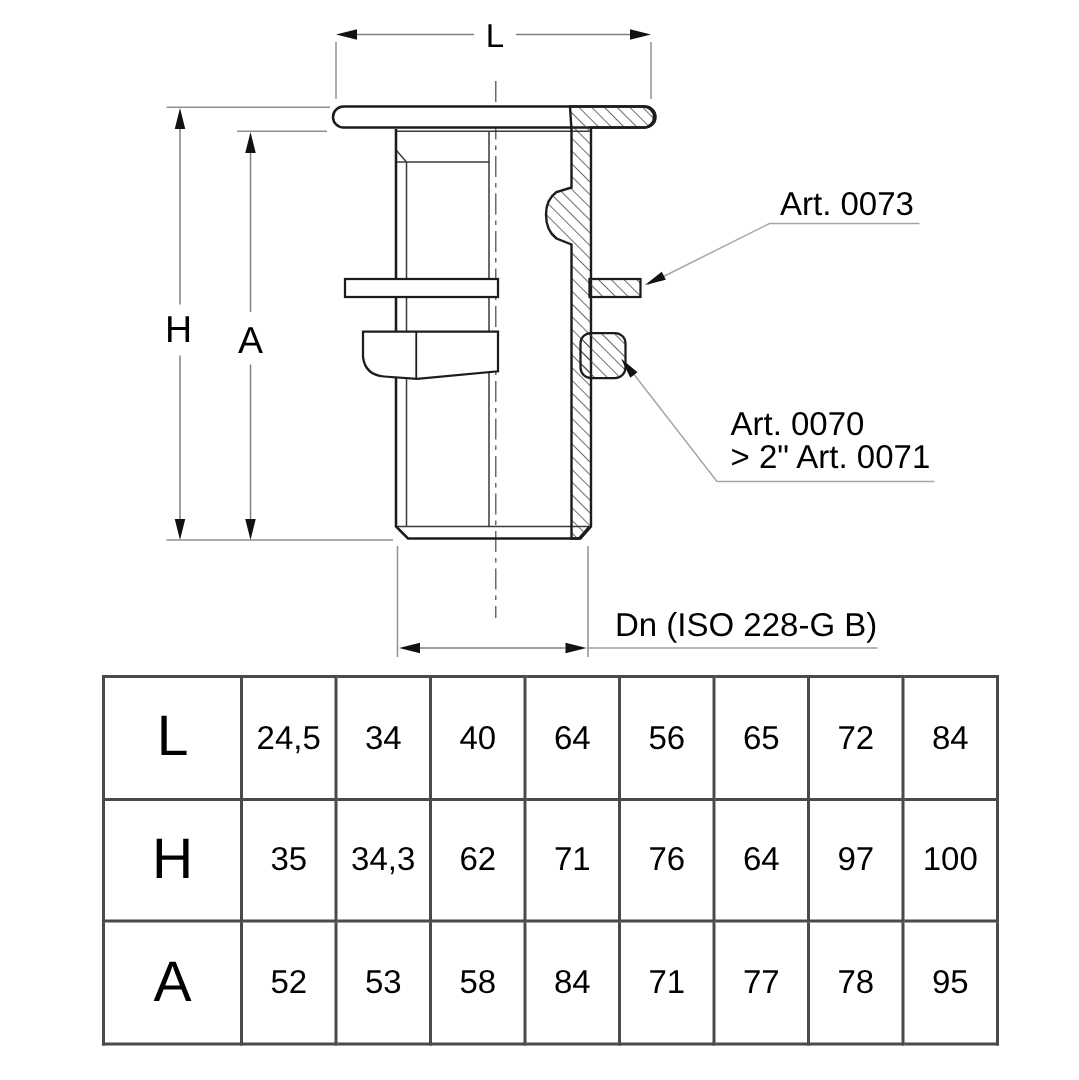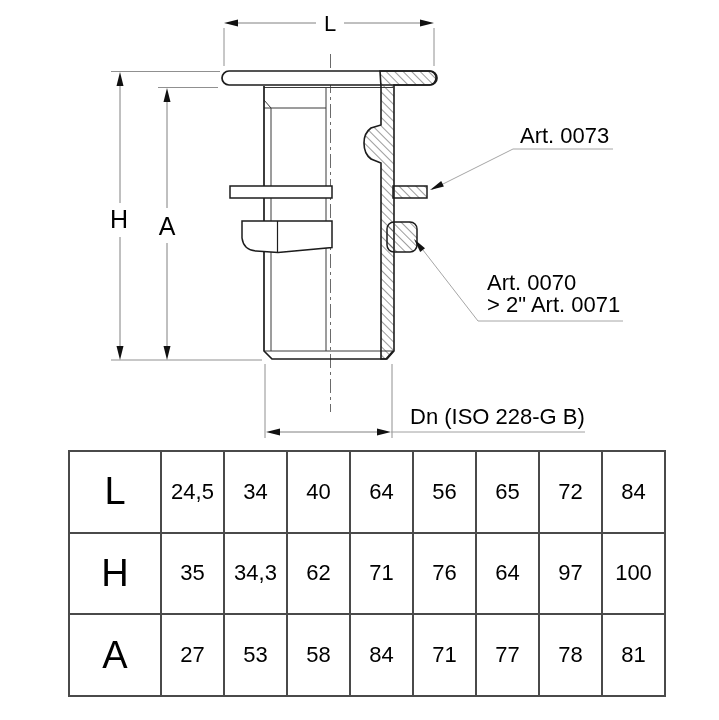--- a/index.html
+++ b/index.html
@@ -155,25 +155,25 @@
         <td>34,3</td>
         <td>62</td>
         <td>71</td>
         <td>76</td>
         <td>64</td>
         <td>97</td>
         <td>100</td>
       </tr>
       <tr>
         <td class="rowhead">A</td>
-        <td>27</td>
+        <td>52</td>
         <td>53</td>
         <td>58</td>
         <td>84</td>
         <td>71</td>
         <td>77</td>
         <td>78</td>
-        <td>81</td>
+        <td>95</td>
       </tr>
     </tbody>
   </table>
 
 </div>
 
 </body></html>

